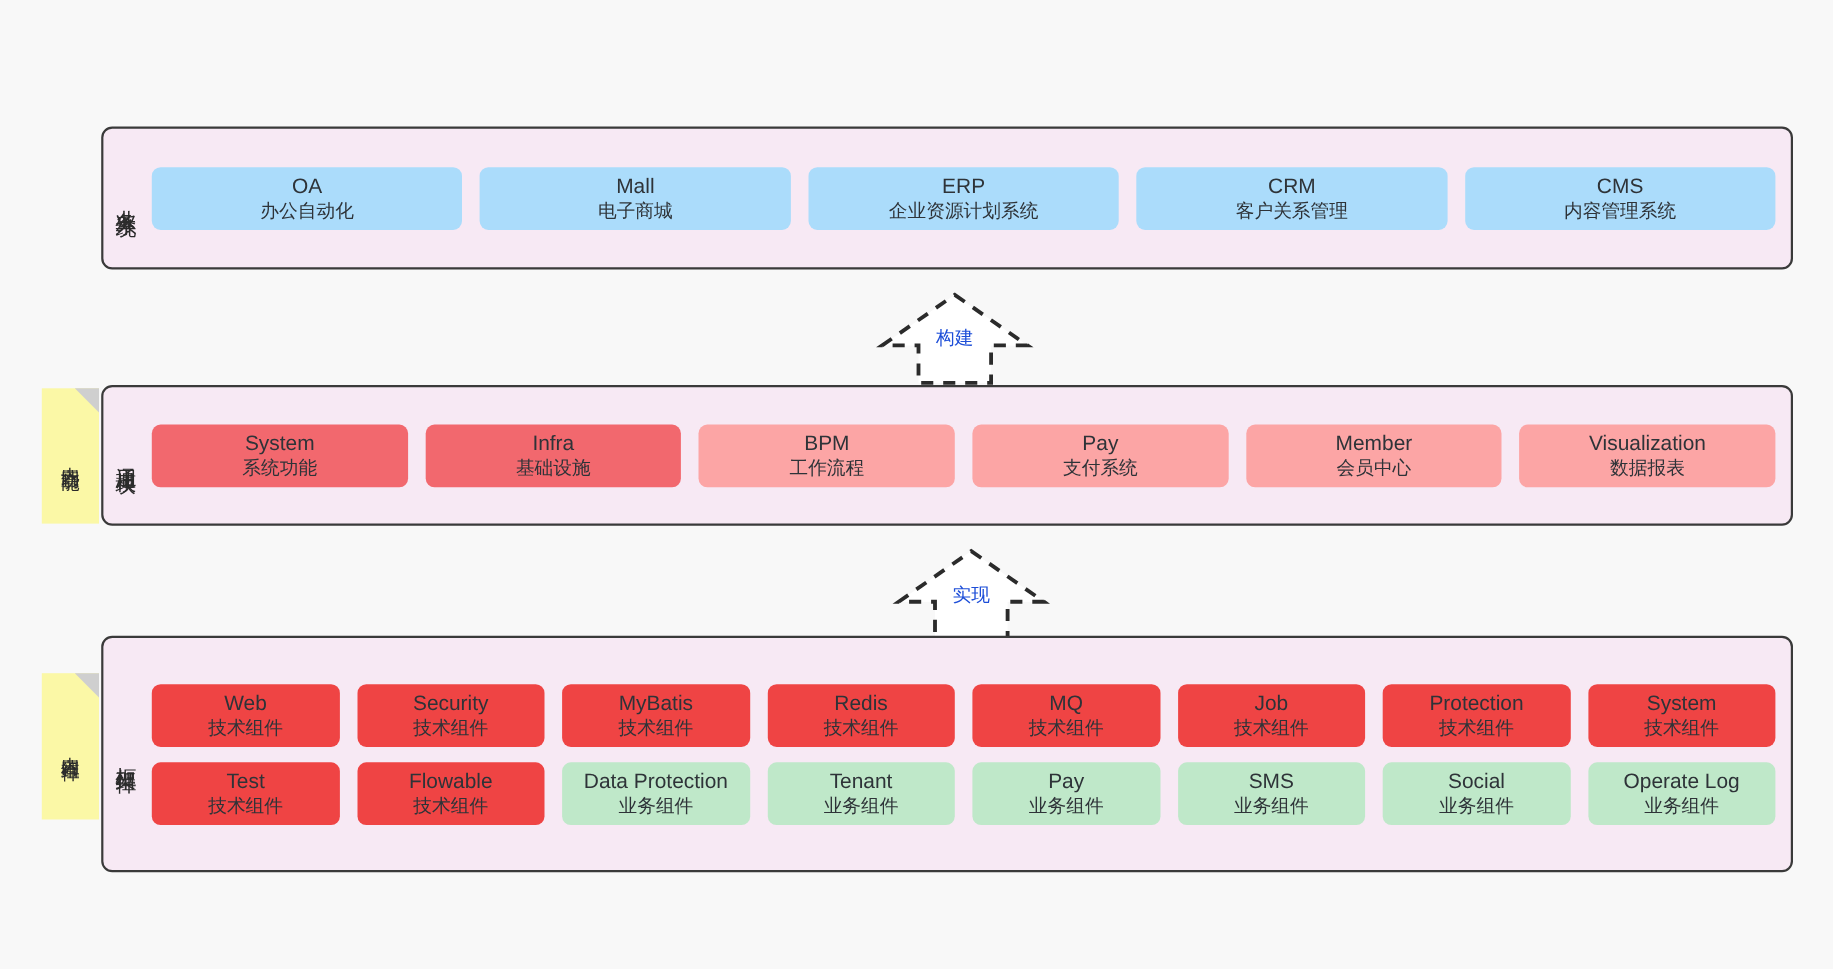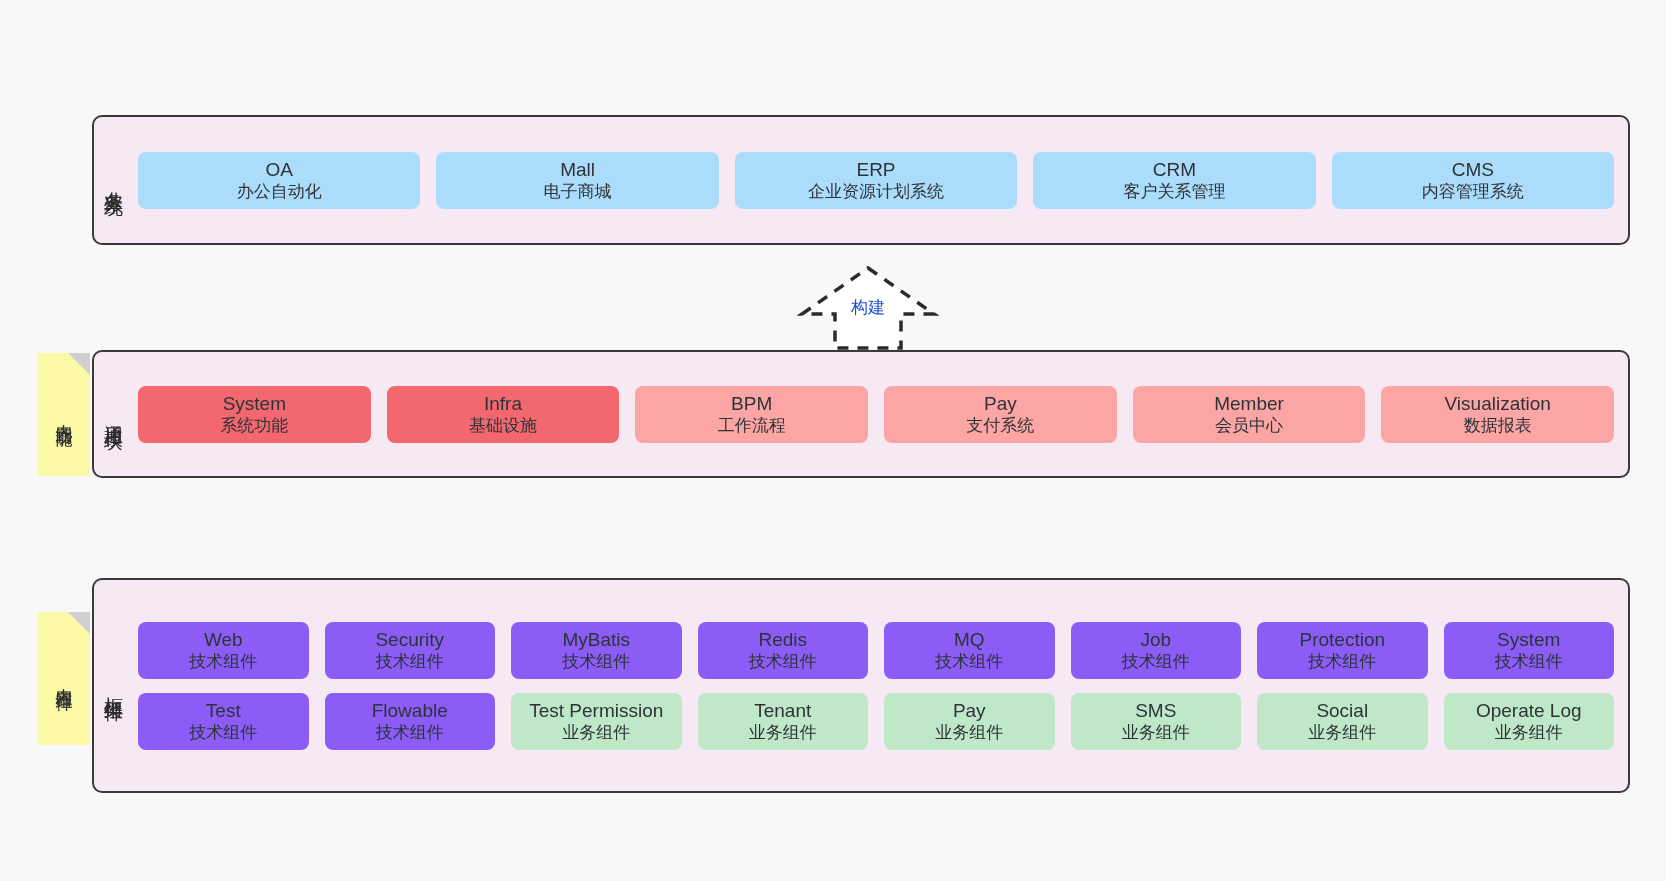--- a/index.html
+++ b/index.html
@@ -78,21 +78,21 @@
   .card .ttl {
     font-size: 19px;
   }
   .card .sub {
     font-size: 17px;
   }
 
   .c-blue       { background: #abdcfb; }
   .c-red        { background: #f2686e; }
   .c-pink       { background: #fca5a5; }
-  .c-green      { background: #8b5cf6; }
+  .c-green      { background: #ef4444; }
   .c-lightgreen { background: #bfe8c9; }
 
   
   .sticky {
     position: absolute;
     background: #fbf8a6;
     box-sizing: border-box;
     display: flex;
     align-items: center;
     justify-content: center;
@@ -200,20 +200,26 @@
           <span class="sub">会员中心</span>
         </div>
         <div class="card c-pink">
           <span class="ttl">Visualization</span>
           <span class="sub">数据报表</span>
         </div>
       </div>
     </div>
   </div>
 
+  <div class="arrow" id="arrow-implement" style="left:810px; top:495px; width:146px; height:90px;">
+    <svg width="146" height="90" viewBox="0 0 146 90">
+      <path d="M73 6 L139 52 L106 52 L106 86 L40 86 L40 52 L7 52 Z" fill="#ffffff" stroke="#2b2b2b" stroke-width="3.5" stroke-dasharray="11 9" stroke-linejoin="miter"></path>
+    </svg>
+    <span class="alabel" style="top:34px;">实现</span>
+  </div>
 
   <div class="sticky" style="left:38px; top:612px; width:52px; height:133px;">
     <span>内置组件</span>
   </div>
 
   <div class="layer" id="layer-framework" style="left:92px; top:578px; width:1538px; height:215px;">
     <div class="layer-label">框架组件</div>
     <div class="layer-body">
 
       <div class="row">
@@ -254,21 +260,21 @@
       <div class="row">
         <div class="card c-green">
           <span class="ttl">Test</span>
           <span class="sub">技术组件</span>
         </div>
         <div class="card c-green">
           <span class="ttl">Flowable</span>
           <span class="sub">技术组件</span>
         </div>
         <div class="card c-lightgreen">
-          <span class="ttl">Test Permission</span>
+          <span class="ttl">Data Protection</span>
           <span class="sub">业务组件</span>
         </div>
         <div class="card c-lightgreen">
           <span class="ttl">Tenant</span>
           <span class="sub">业务组件</span>
         </div>
         <div class="card c-lightgreen">
           <span class="ttl">Pay</span>
           <span class="sub">业务组件</span>
         </div>

